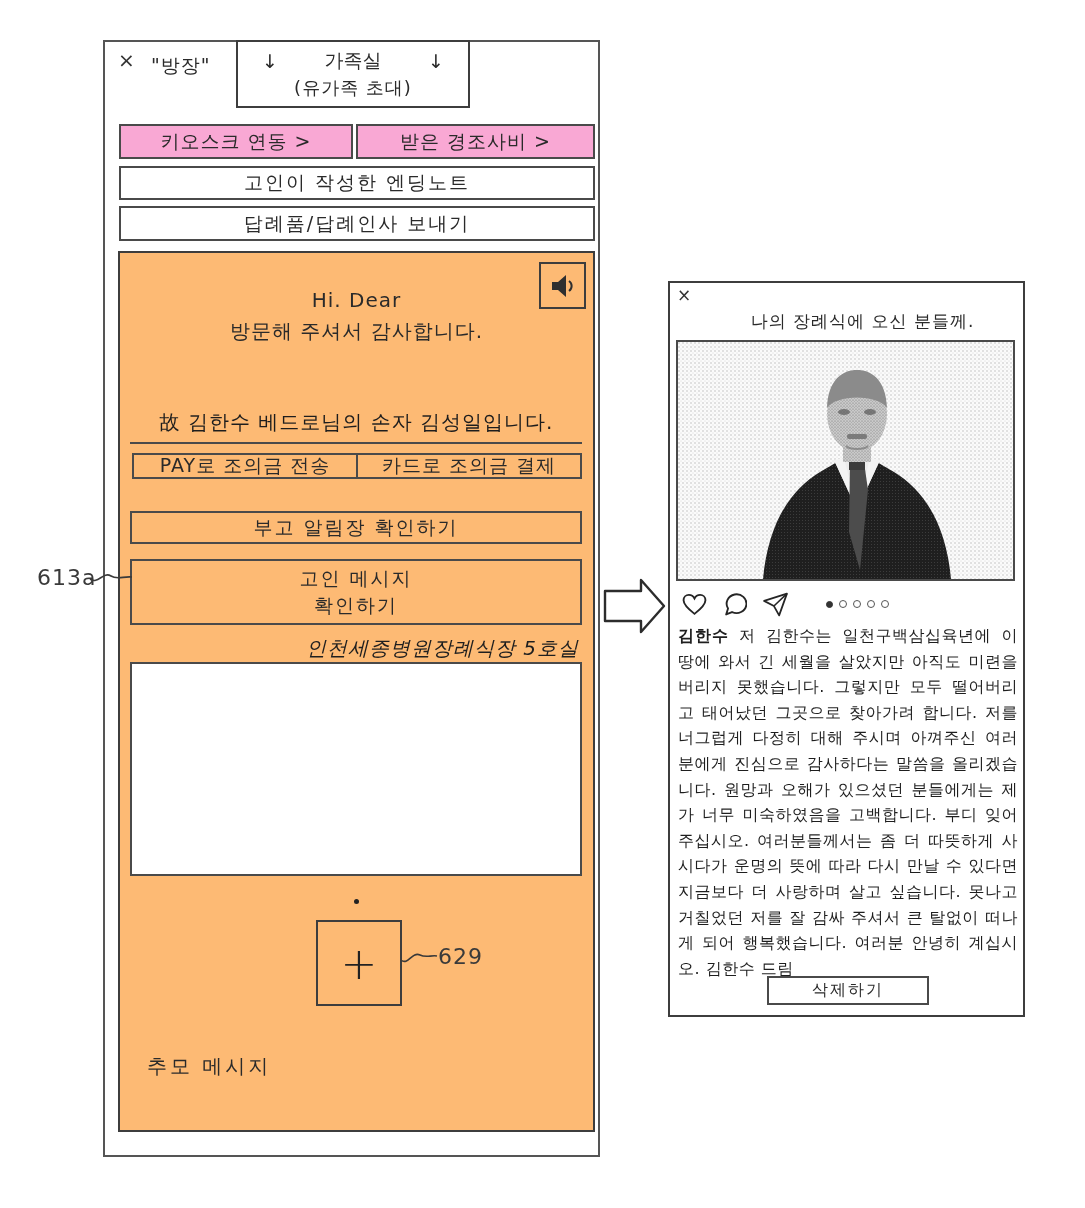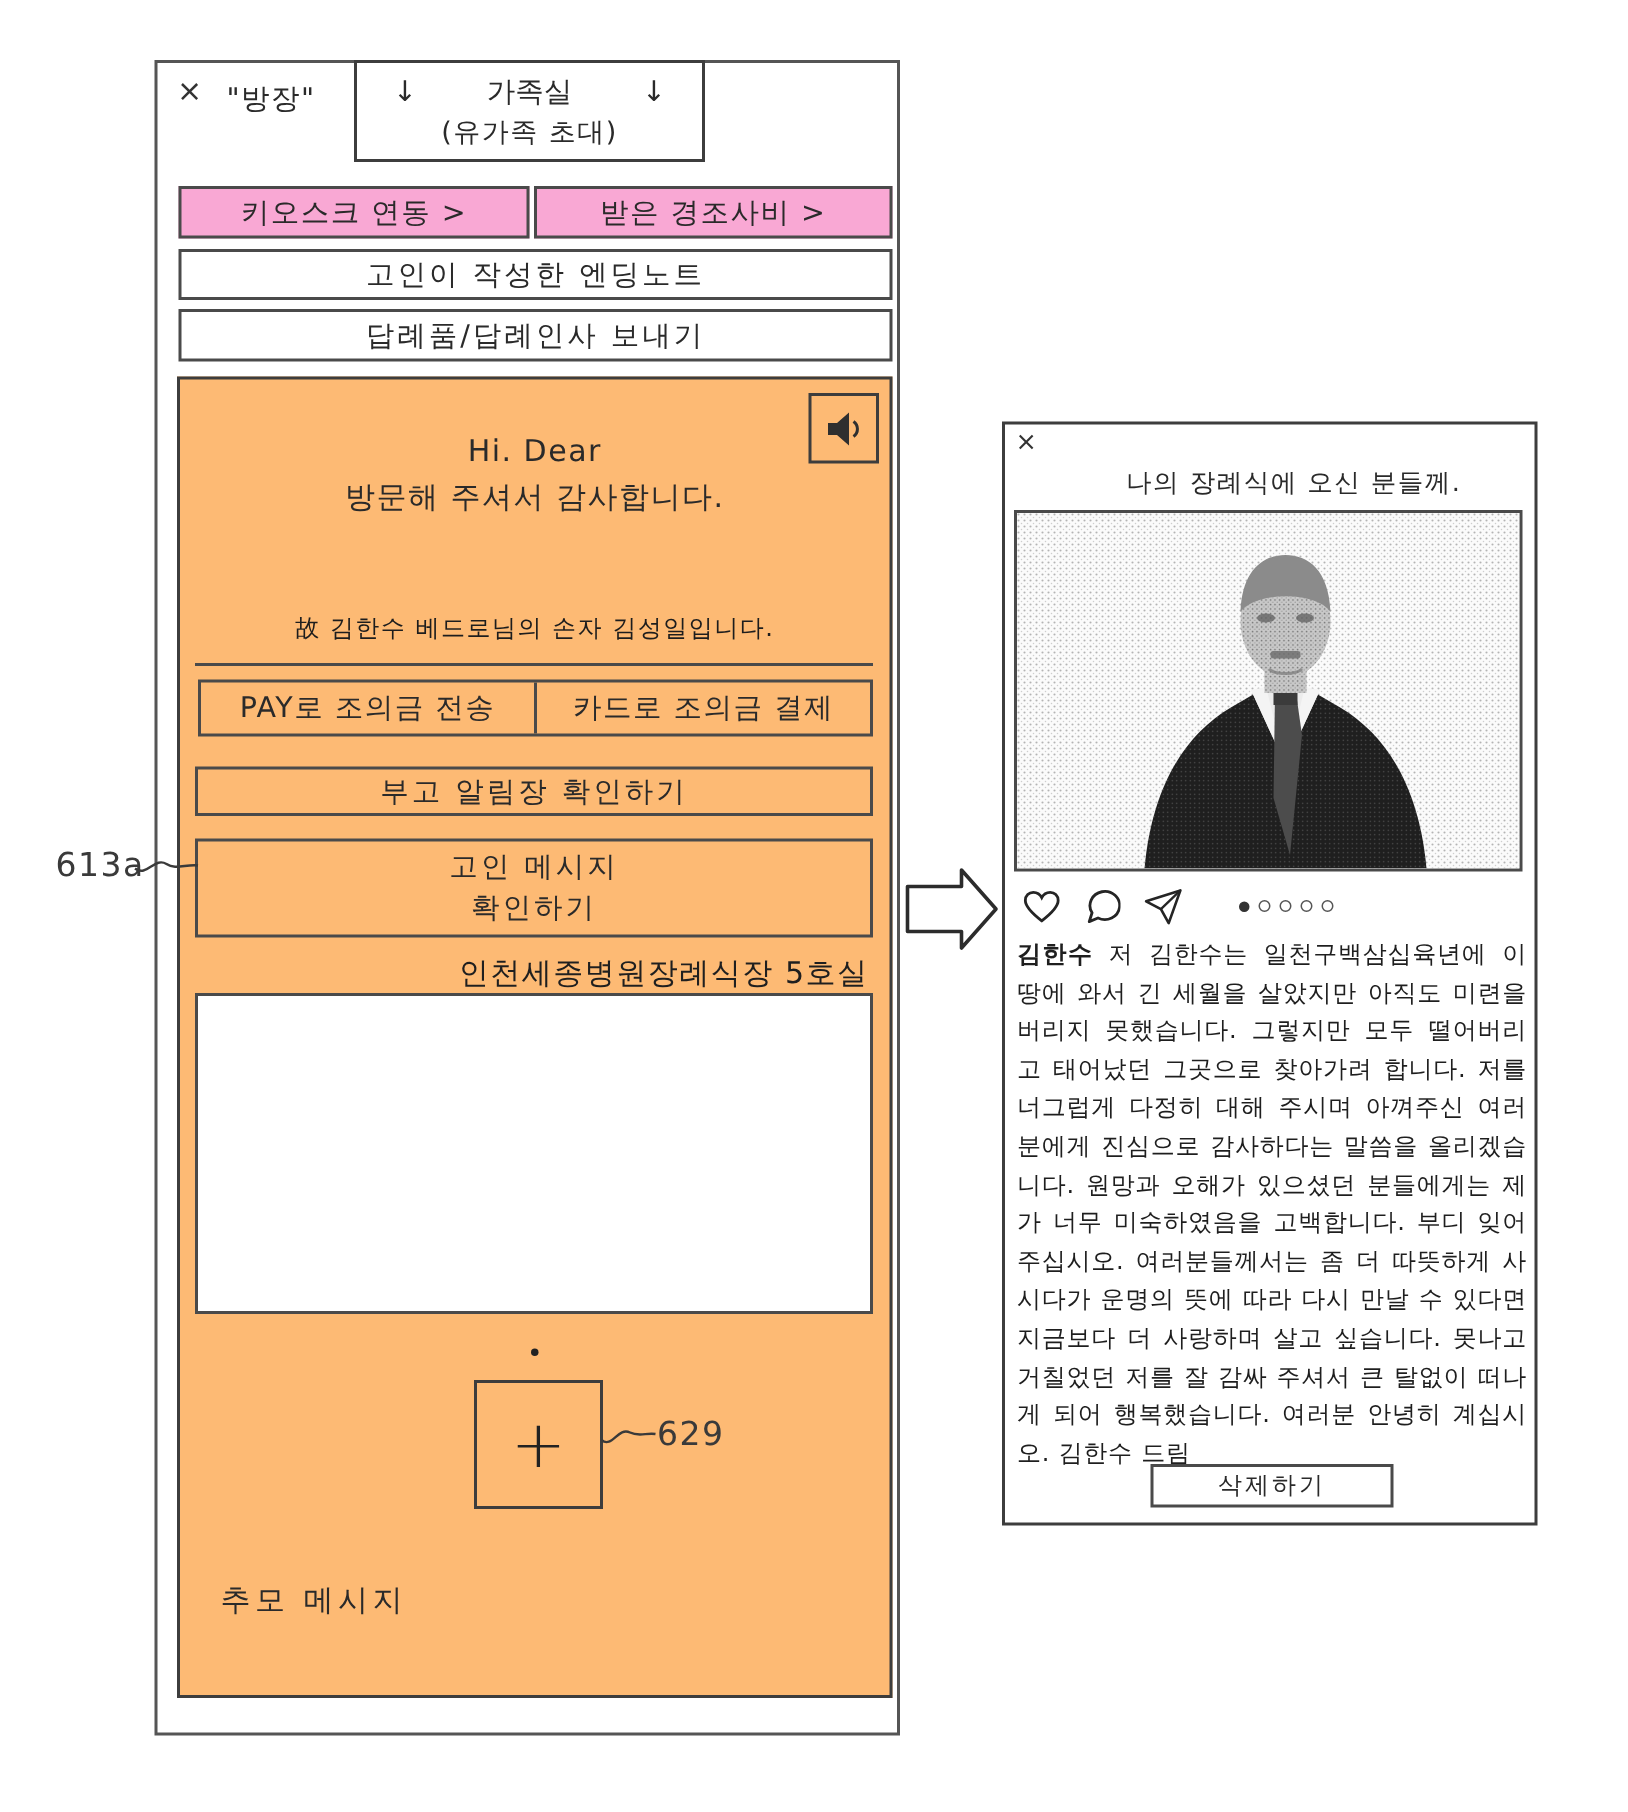--- a/index.html
+++ b/index.html
@@ -24,30 +24,30 @@
   .halfbtn.r{left:237px;width:239px;}
   .widebtn{position:absolute;left:14px;width:476px;border:2px solid #4a4a4a;background:#fff;box-sizing:border-box;
            display:flex;align-items:center;justify-content:center;font-size:19px;letter-spacing:2px;color:#2a2a2a;}
   .wb1{top:124px;height:34px;}
   .wb2{top:164px;height:35px;}
 
   .mainbox{position:absolute;left:13px;top:209px;width:477px;height:881px;border:2px solid #3d3d3d;background:#fdba74;box-sizing:border-box;}
   .speaker-box{position:absolute;left:419px;top:9px;width:47px;height:47px;border:2px solid #3d3d3d;box-sizing:border-box;
                display:flex;align-items:center;justify-content:center;}
   .greeting{position:absolute;left:0;top:32px;width:100%;text-align:center;font-size:20px;line-height:31px;letter-spacing:1px;color:#2a2a2a;}
-  .intro{position:absolute;left:0;top:156px;width:100%;text-align:center;font-size:16px;letter-spacing:1px;color:#1d1d1d;}
+  .intro{position:absolute;left:0;top:156px;width:100%;text-align:center;font-size:20px;letter-spacing:1px;color:#1d1d1d;}
   .intro-line{position:absolute;left:10px;top:189px;width:452px;height:2px;background:#4a4a4a;}
-  .payrow{position:absolute;left:12px;top:200px;width:450px;height:38px;border:2px solid #4a4a4a;box-sizing:border-box;display:flex;}
+  .payrow{position:absolute;left:12px;top:200px;width:450px;height:26px;border:2px solid #4a4a4a;box-sizing:border-box;display:flex;}
   .paybtn{flex:1;display:flex;align-items:center;justify-content:center;font-size:19px;letter-spacing:1px;color:#2a2a2a;}
   .paydiv{width:2px;background:#4a4a4a;}
   .noticebtn{position:absolute;left:10px;top:258px;width:452px;height:33px;border:2px solid #4a4a4a;box-sizing:border-box;
              display:flex;align-items:center;justify-content:center;font-size:19px;letter-spacing:2px;color:#2a2a2a;}
   .msgbtn{position:absolute;left:10px;top:306px;width:452px;height:66px;border:2px solid #4a4a4a;box-sizing:border-box;
           display:flex;flex-direction:column;align-items:center;justify-content:center;font-size:19px;line-height:27px;letter-spacing:2px;color:#2a2a2a;}
-  .location{position:absolute;right:14px;top:382px;font-size:20px;letter-spacing:1px;color:#1f1f1f;}
+  .location{position:absolute;right:14px;top:382px;font-size:20px;letter-spacing:1px;color:#1f1f1f;font-style:italic;}
   .emptybox{position:absolute;left:10px;top:409px;width:452px;height:214px;border:2px solid #4a4a4a;box-sizing:border-box;background:#fff;}
   .tinydot{position:absolute;left:234px;top:646px;width:5px;height:5px;border-radius:50%;background:#222;}
   .plusbox{position:absolute;left:196px;top:667px;width:86px;height:86px;border:2px solid #3d3d3d;box-sizing:border-box;
            display:flex;align-items:center;justify-content:center;font-size:44px;font-weight:300;color:#222;}
   .memlabel{position:absolute;left:27px;top:800px;font-size:20px;letter-spacing:3px;color:#2a2a2a;}
 
   
   .panel-right{left:668px;top:281px;width:357px;height:736px;border:2px solid #3d3d3d;background:#fff;box-sizing:border-box;}
   .rp-close{position:absolute;left:7px;top:4px;font-size:17px;color:#333;line-height:1;}
   .rp-title{position:absolute;left:0;top:27px;width:100%;text-align:center;font-size:17px;letter-spacing:1px;color:#2a2a2a;padding-left:16px;}

